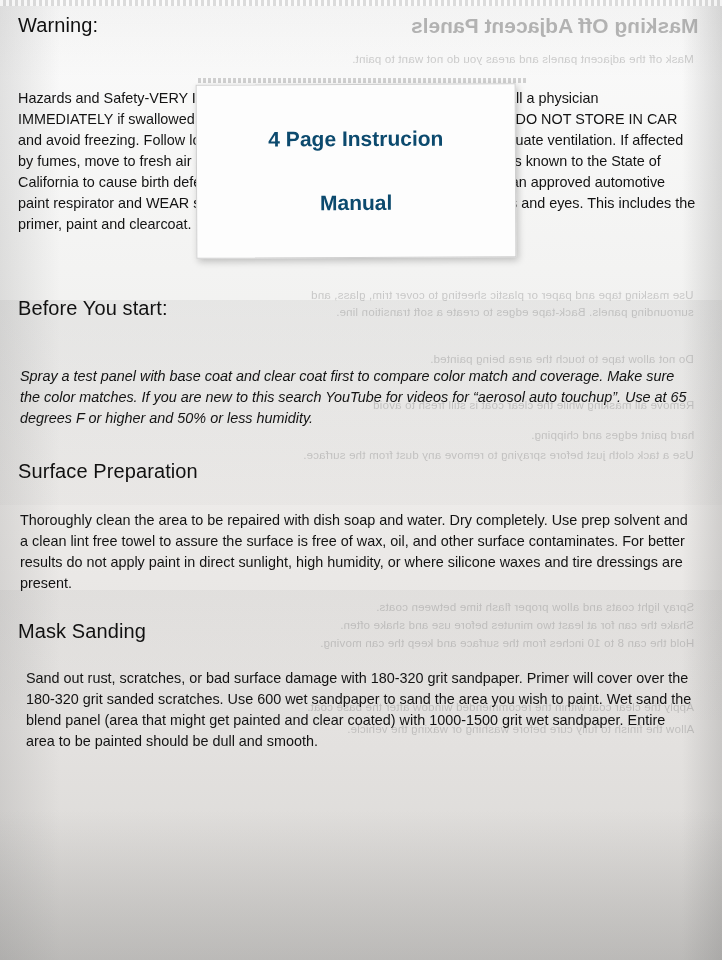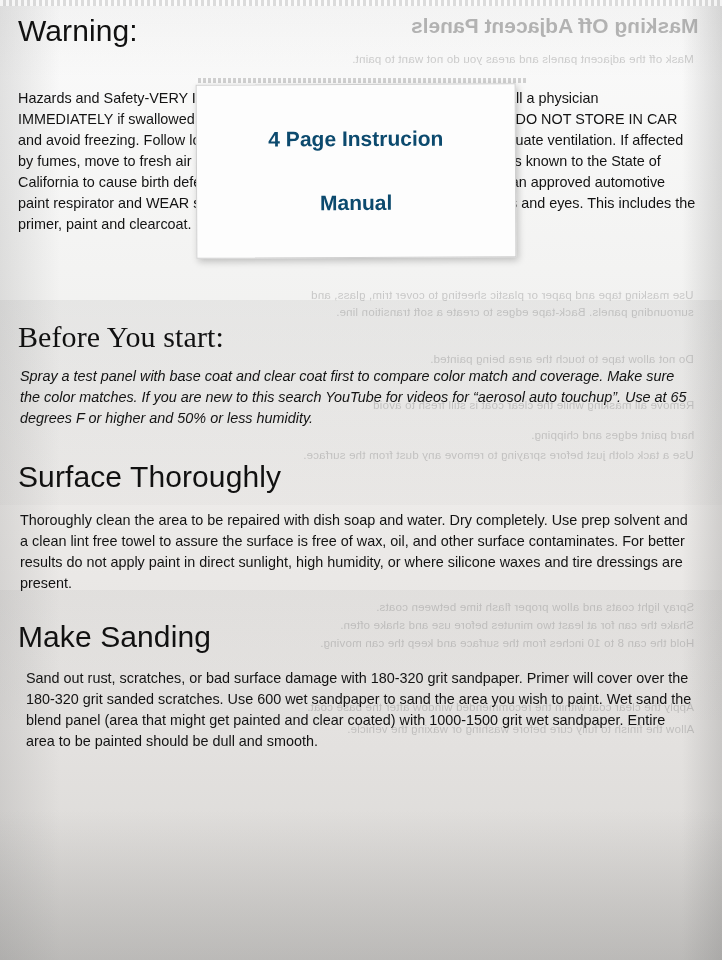--- a/index.html
+++ b/index.html
@@ -75,21 +75,21 @@
   }
   .bleed-line {
     font-size: 11.5px;
     line-height: 15px;
     letter-spacing: 0.2px;
   }
 
   
   .heading {
     position: absolute;
-    font-size: 30px;
+    font-size: 20px;
     font-weight: normal;
     color: #111;
     letter-spacing: 0.1px;
     white-space: nowrap;
   }
   .para {
     position: absolute;
     font-size: 14.4px;
     line-height: 21px;
     color: #131313;
@@ -163,27 +163,27 @@
   <div class="bleed bleed-line" style="right:28px; top:448px;">Use a tack cloth just before spraying to remove any dust from the surface.</div>
   <div class="bleed bleed-line" style="right:28px; top:600px;">Spray light coats and allow proper flash time between coats.</div>
   <div class="bleed bleed-line" style="right:28px; top:618px;">Shake the can for at least two minutes before use and shake often.</div>
   <div class="bleed bleed-line" style="right:28px; top:636px;">Hold the can 8 to 10 inches from the surface and keep the can moving.</div>
   <div class="bleed bleed-line" style="right:28px; top:700px;">Apply the clear coat within the recommended window after the base coat.</div>
   <div class="bleed bleed-line" style="right:28px; top:722px;">Allow the finish to fully cure before washing or waxing the vehicle.</div>
 
   <div class="heading" style="left:18px; top:14px;">Warning:</div>
   <div class="para" style="left:18px; top:88px; width:678px;">Hazards and Safety-VERY IMPORTANT. Keep out of the reach of children. Call a physician IMMEDIATELY if swallowed. Do not puncture or incinerate. Store below 120F. DO NOT STORE IN CAR and avoid freezing. Follow local regulations for proper disposal. Use with adequate ventilation. If affected by fumes, move to fresh air and call physician. This product contains chemicals known to the State of California to cause birth defects, cancer and other reproductive harm. WEAR an approved automotive paint respirator and WEAR safety goggles when spraying to protect your lungs and eyes. This includes the primer, paint and clearcoat.</div>
 
-  <div class="heading" style="left:18px; top:320px;font-family:Liberation Serif, serif;">Before You start:</div>
+  <div class="heading" style="left:18px; top:297px;">Before You start:</div>
   <div class="para" style="left:20px; top:366px; width:672px;font-style:italic;">Spray a test panel with base coat and clear coat first to compare color match and coverage. Make sure the color matches.  If you are new to this search YouTube for videos for “aerosol auto touchup”.  Use at 65 degrees F or higher and 50% or less humidity.</div>
 
-  <div class="heading" style="left:18px; top:460px;">Surface Thoroughly</div>
+  <div class="heading" style="left:18px; top:460px;">Surface Preparation</div>
   <div class="para" style="left:20px; top:510px; width:672px;">Thoroughly clean the area to be repaired with dish soap and water.  Dry completely. Use prep solvent and a clean lint free towel to assure the surface is free of wax, oil, and other surface contaminates. For better results do not apply paint in direct sunlight, high humidity, or where silicone waxes and tire dressings are present.</div>
 
-  <div class="heading" style="left:18px; top:620px;">Make Sanding</div>
+  <div class="heading" style="left:18px; top:620px;">Mask Sanding</div>
   <div class="para" style="left:26px; top:668px; width:668px;">Sand out rust, scratches, or bad surface damage with 180-320 grit sandpaper. Primer will cover over the 180-320 grit sanded scratches. Use 600 wet sandpaper to sand the area you wish to paint. Wet sand the blend panel (area that might get painted and clear coated) with 1000-1500 grit wet sandpaper. Entire area to be painted should be dull and smooth.</div>
 
   <div id="scan-edge2"></div>
   <div id="note-card">
     <div class="note-line">4 Page Instrucion</div>
     <div class="note-line second">Manual</div>
   </div>
 
 </div>
 

